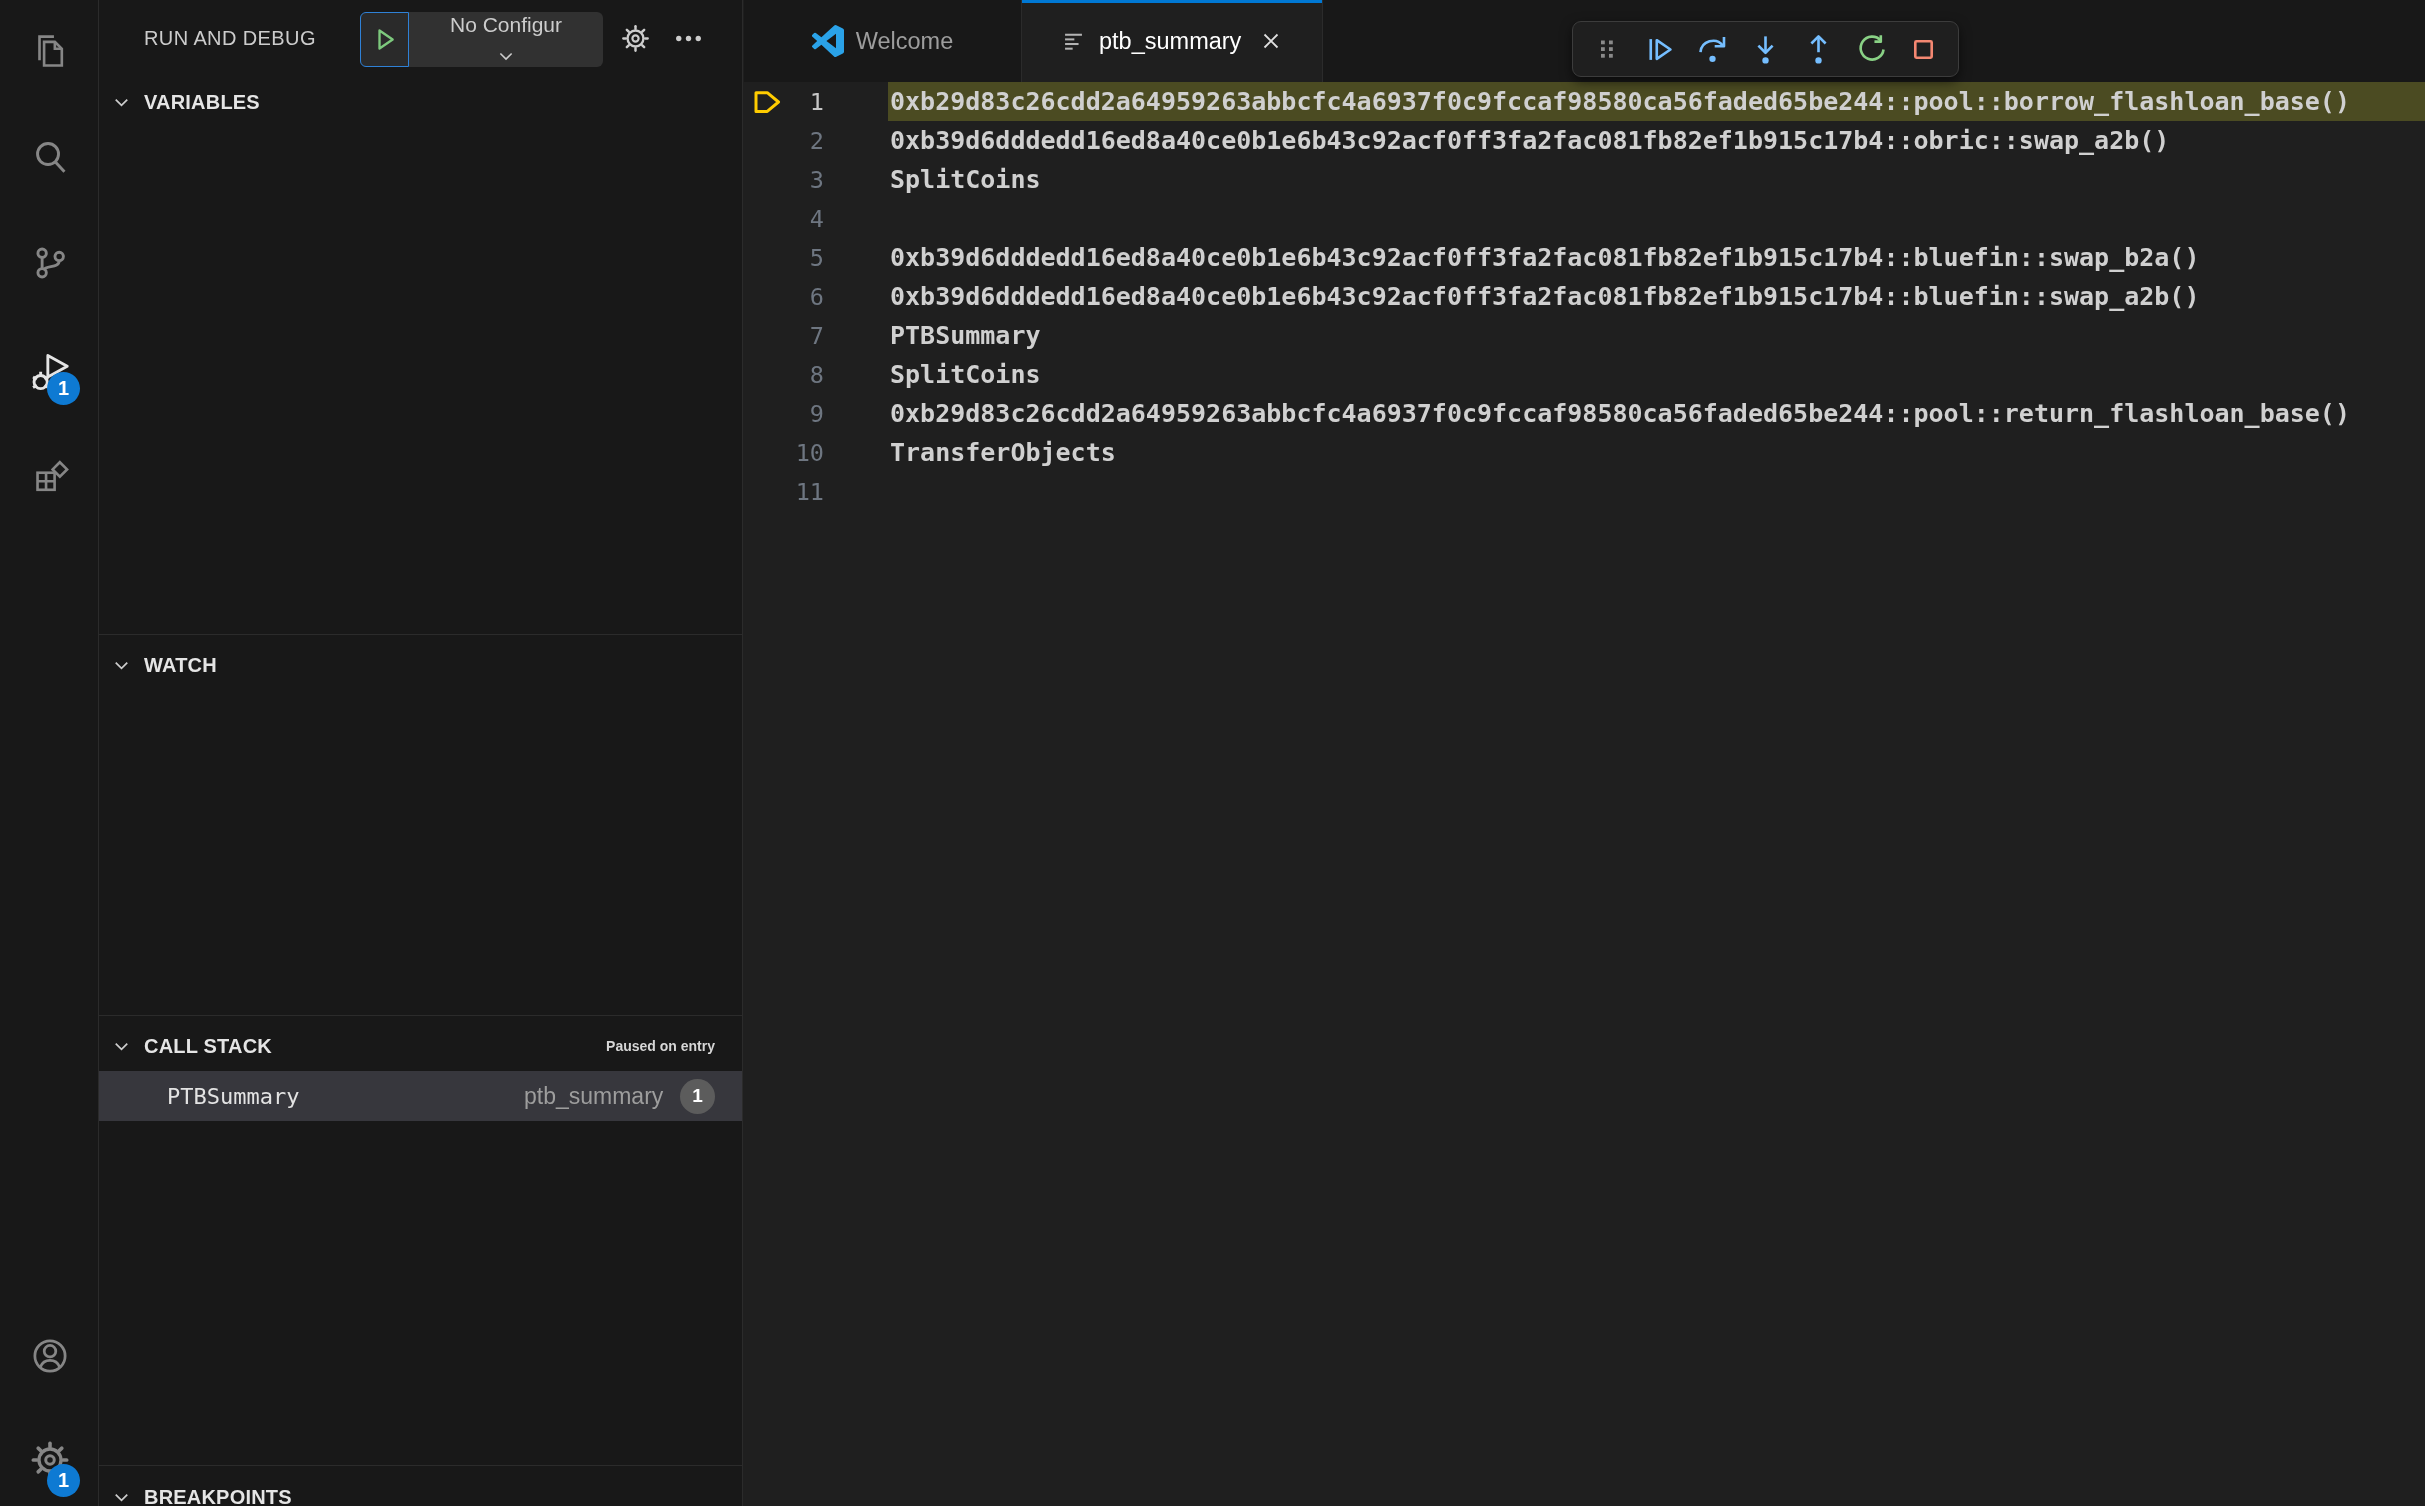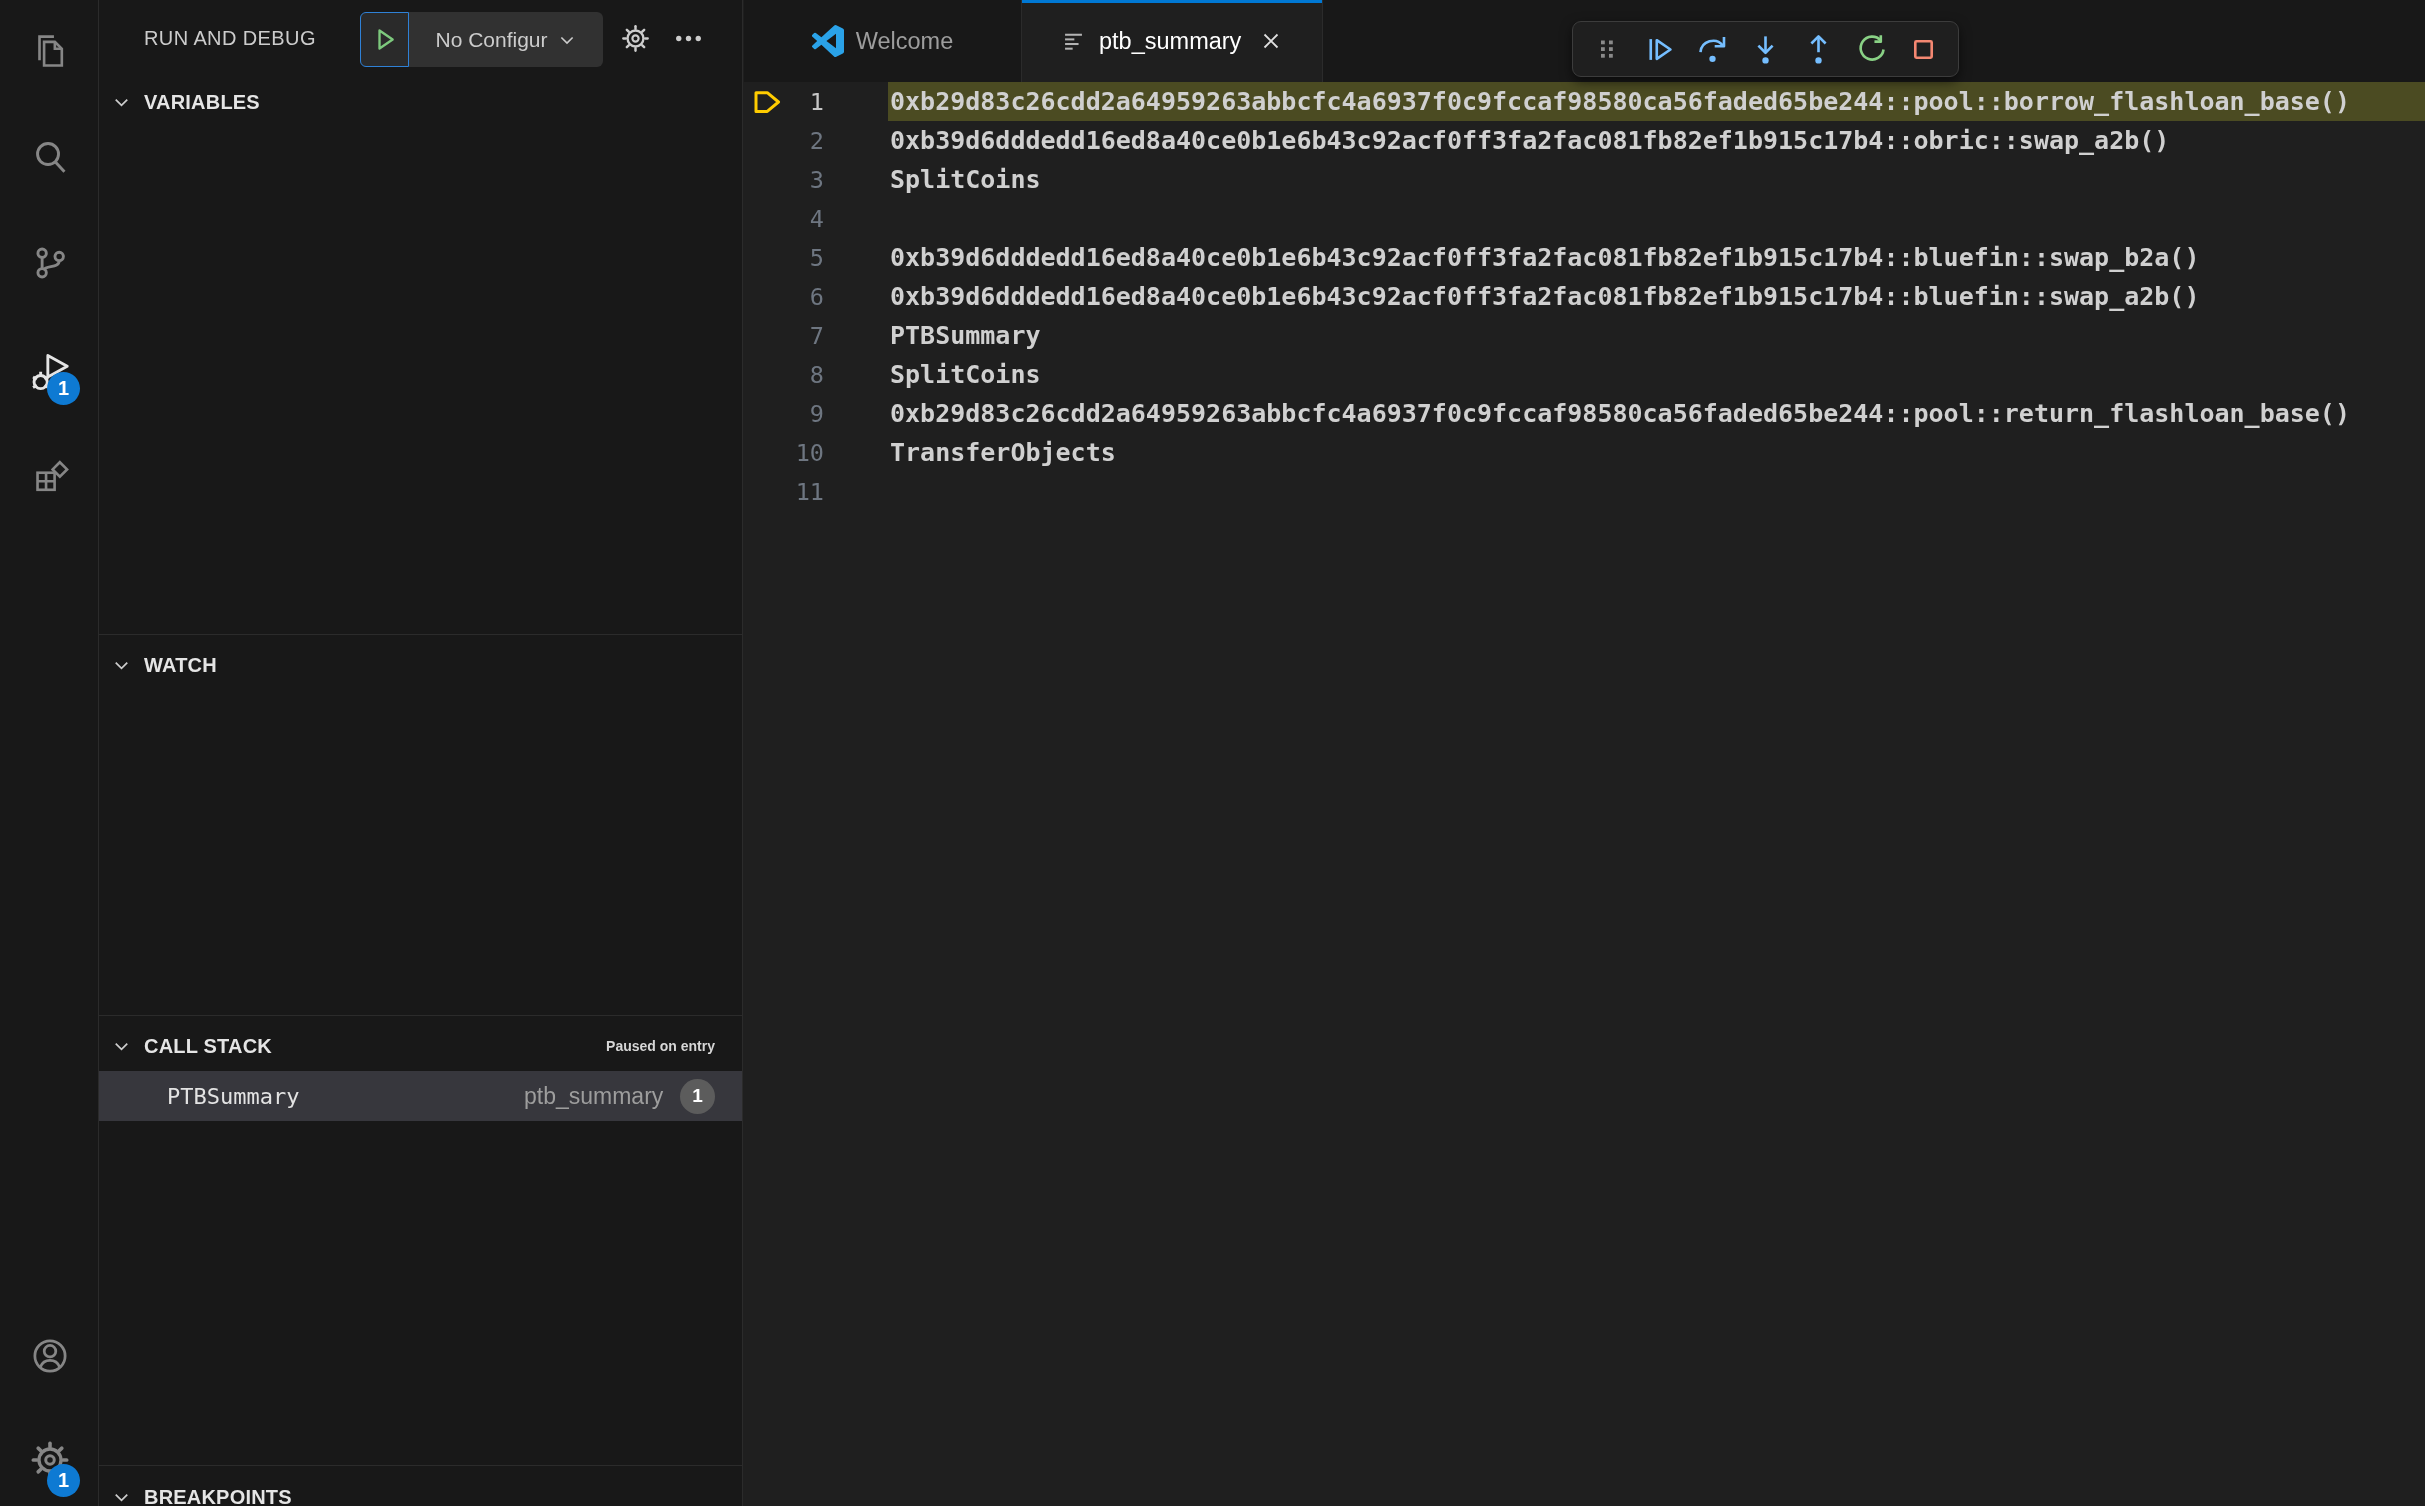--- a/index.html
+++ b/index.html
@@ -39,21 +39,21 @@
     position:absolute; left:261px; top:12px; height:55px; width:343px;
     display:flex; align-items:stretch;
   }
   .run-start {
     width:49px; border:1.5px solid #2f81d6; border-radius:6px 0 0 6px;
     background:#2a2a2a; display:flex; align-items:center; justify-content:center; cursor:pointer;
   }
   .run-config {
     width:194px; background:#313131; border-radius:0 6px 6px 0;
     display:flex; align-items:center; justify-content:center; gap:9px;
-    font-size:21px; color:#cccccc; cursor:pointer; white-space:nowrap;
+    font-size:21px; color:#cccccc; cursor:pointer; white-space:nowrap;flex-direction:column;
   }
   .hdr-icon { position:absolute; top:0; height:76px; display:flex; align-items:center; cursor:pointer; }
 
   .section-divider { position:absolute; left:0; width:100%; height:0.8px; background:#2b2b2b; }
   .section-header {
     position:absolute; left:0; width:100%; height:42px;
     display:flex; align-items:center; cursor:pointer;
   }
   .section-chevron { position:absolute; left:10.6px; }
   .section-label {

